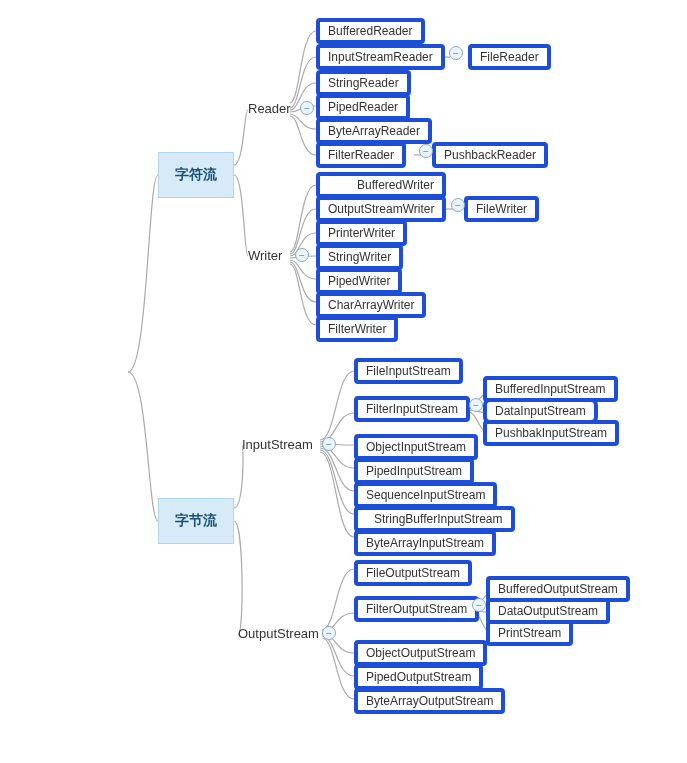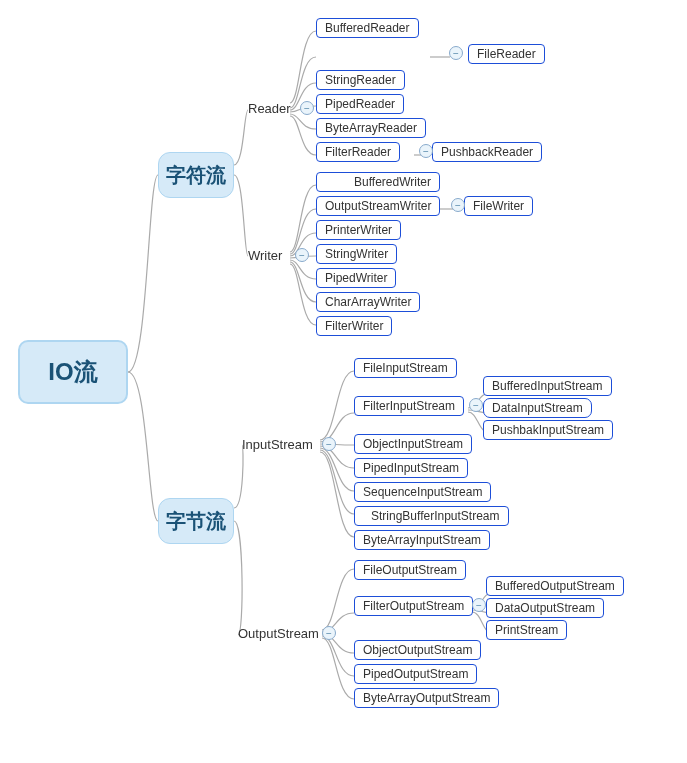--- a/index.html
+++ b/index.html
@@ -38,44 +38,44 @@
       z-index: 10;
     }
 
     
     .l1-node {
       position: absolute;
       width: 76px;
       height: 46px;
       background: #d6eaf8;
       border: 1.5px solid #aed6f1;
-      border-radius: 12px;
+      border-radius: 0;
       display: flex;
       align-items: center;
       justify-content: center;
-      font-size: 20px;
+      font-size: 14px;
       font-weight: bold;
       color: #1a5276;
       z-index: 10;
     }
 
     
     .l2-node {
       position: absolute;
       font-size: 13px;
       color: #333;
       white-space: nowrap;
       z-index: 10;
     }
 
     
     .leaf-node {
       position: absolute;
       background: #ffffff;
-      border: 1px solid #1d4ed8;
+      border: 4px solid #1d4ed8;
       border-radius: 4px;
       padding: 2px 8px;
       font-size: 12px;
       color: #333;
       white-space: nowrap;
       z-index: 10;
     }
 
     
     .collapse-icon {
@@ -180,39 +180,39 @@
 
     <path d="M 322 636 C 336 636, 336 676, 354 676"></path>
 
     <path d="M 322 638 C 336 638, 336 699, 354 699"></path>
 
     <path d="M 472 608 C 482 608, 482 593, 492 593"></path>
     <path d="M 472 610 C 482 610, 482 613, 492 613"></path>
     <path d="M 472 612 C 482 612, 482 633, 492 633"></path>
   </svg>
 
-  <div class="root-node">IO流</div>
 
   <div class="l1-node" style="top: 152px; left: 158px;">字符流</div>
 
   <div class="l1-node" style="top: 498px; left: 158px;">字节流</div>
 
   <div class="l2-node" style="top: 101px; left: 248px;">Reader</div>
   <div class="collapse-icon" style="top: 101px; left: 300px;">−</div>
 
   <div class="l2-node" style="top: 248px; left: 248px;">Writer</div>
   <div class="collapse-icon" style="top: 248px; left: 295px;">−</div>
 
   <div class="l2-node" style="top: 437px; left: 242px;">InputStream</div>
   <div class="collapse-icon" style="top: 437px; left: 322px;">−</div>
 
   <div class="l2-node" style="top: 626px; left: 238px;">OutputStream</div>
   <div class="collapse-icon" style="top: 626px; left: 322px;">−</div>
 
   <div class="leaf-node" style="top: 18px; left: 316px;">BufferedReader</div>
+  <div class="leaf-node" style="top: 44px; left: 316px;">InputStreamReader</div>
   <div class="collapse-icon" style="top: 46px; left: 449px;">−</div>
   <div class="leaf-node" style="top: 44px; left: 468px;">FileReader</div>
 
   <div class="leaf-node" style="top: 70px; left: 316px;">StringReader</div>
   <div class="leaf-node" style="top: 94px; left: 316px;">PipedReader</div>
   <div class="leaf-node" style="top: 118px; left: 316px;">ByteArrayReader</div>
   <div class="leaf-node" style="top: 142px; left: 316px;">FilterReader</div>
   <div class="collapse-icon" style="top: 144px; left: 419px;">−</div>
   <div class="leaf-node" style="top: 142px; left: 432px;">PushbackReader</div>
 

